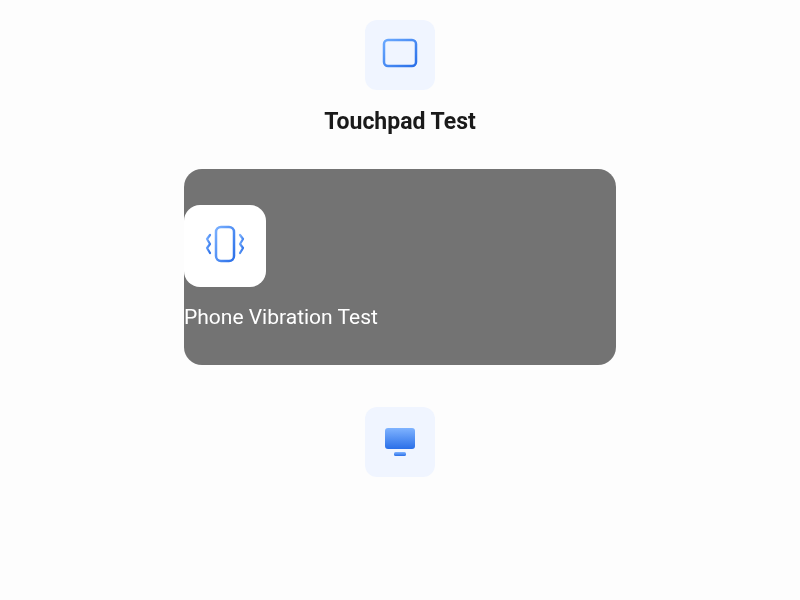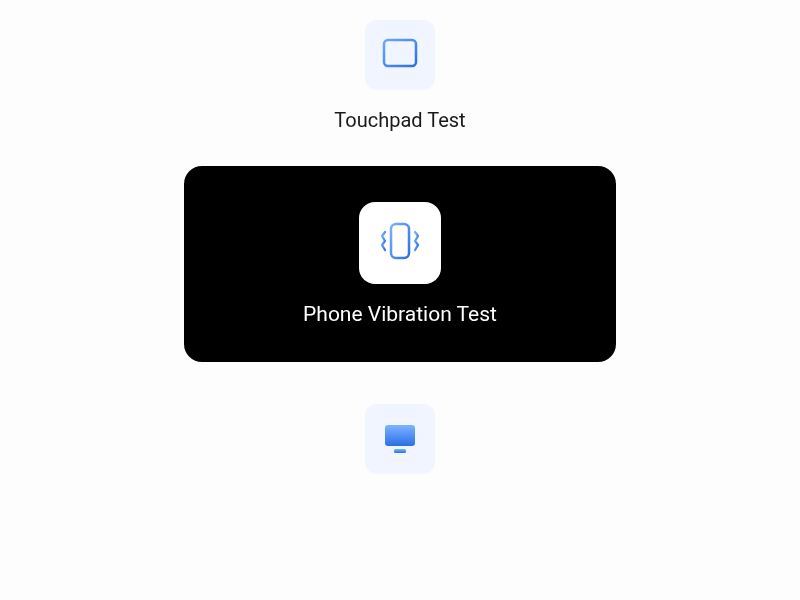--- a/index.html
+++ b/index.html
@@ -31,32 +31,32 @@
       width: 70px;
       height: 70px;
       background: #f0f5ff;
       border-radius: 12px;
       display: flex;
       align-items: center;
       justify-content: center;
       margin-bottom: 18px;
     }
     .test-label-normal {
-      font-size: 20px;
+      font-size: 23px;
       color: #1a1a1a;
-      font-weight: 400;
+      font-weight: 700;
     }
     .test-item-selected {
       width: 432px;
       height: 196px;
-      background: #000000;
+      background: #737373;
       border-radius: 18px;
       display: flex;
       flex-direction: column;
-      align-items: center;
+      align-items: flex-start;
       justify-content: center;
       margin-bottom: 38px;
       margin-top: 6px;
     }
     .icon-tile-selected {
       width: 82px;
       height: 82px;
       background: #ffffff;
       border-radius: 16px;
       display: flex;

